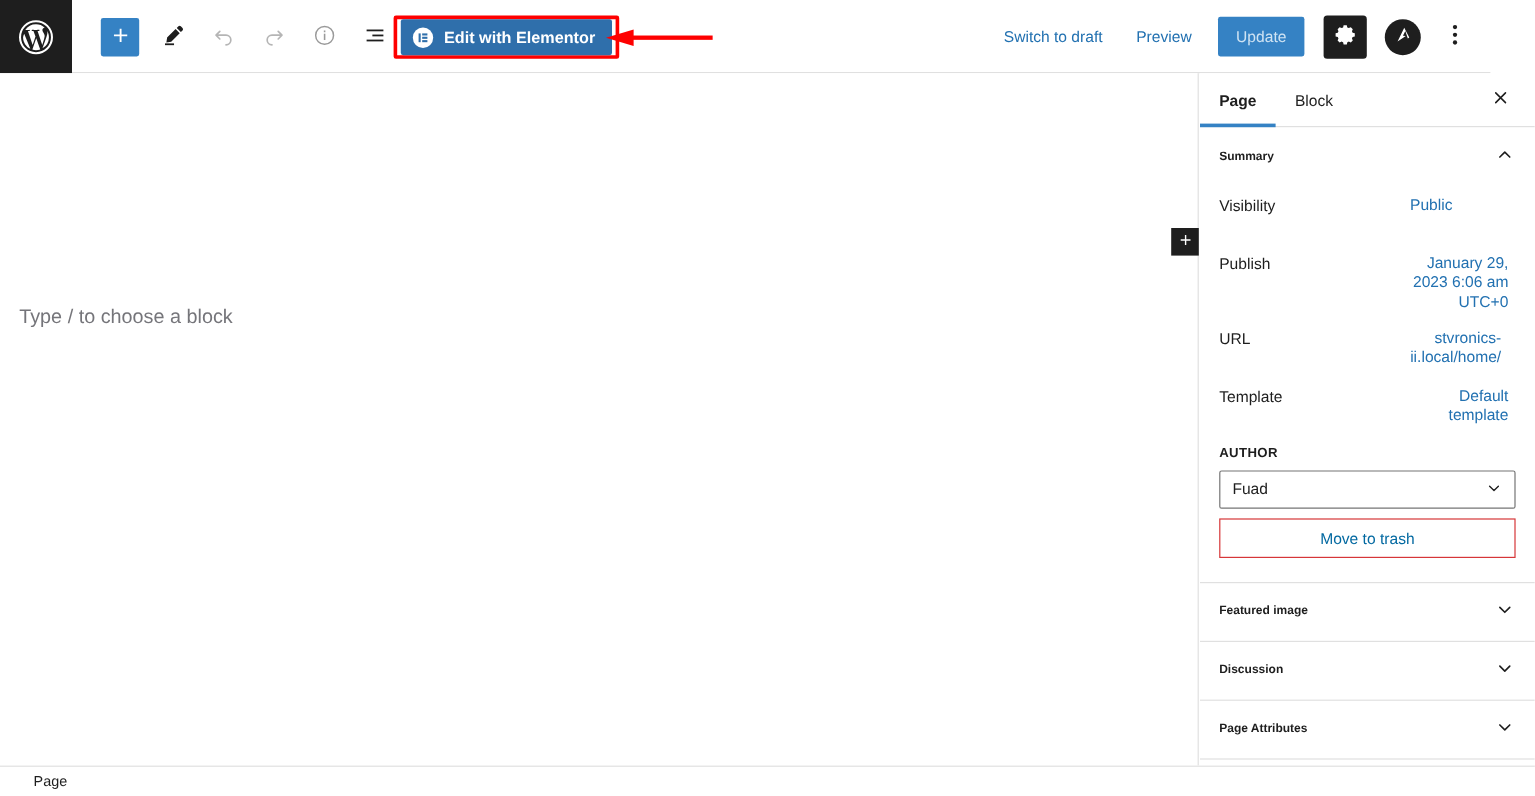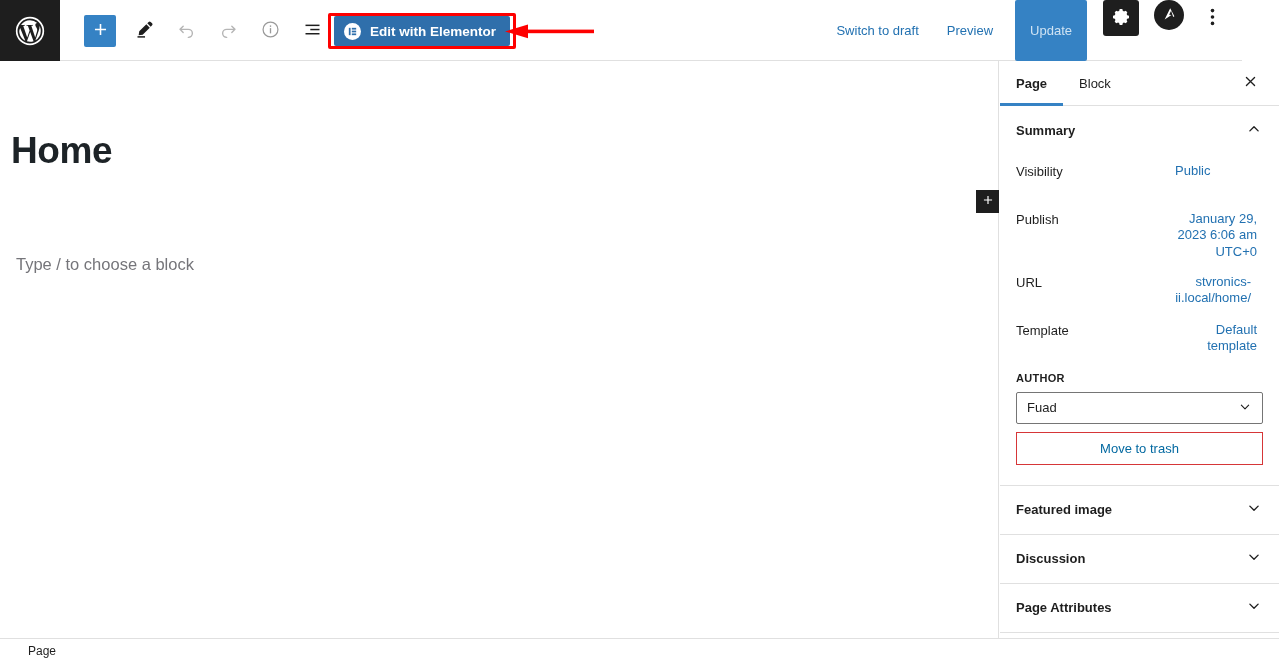--- a/index.html
+++ b/index.html
@@ -120,20 +120,21 @@
     height: 15px;
   }
 
   
   .topbar-right {
     position: absolute;
     top: 0;
     right: 14px;
     height: 61px;
     display: flex;
+    align-items: center;
     gap: 4px;
   }
   .link-btn {
     background: none;
     border: none;
     color: #2271b1;
     font-size: 13px;
     font-family: "Liberation Sans", sans-serif;
     cursor: pointer;
     padding: 8px 12px;
@@ -286,21 +287,21 @@
     cursor: pointer;
     padding: 0;
   }
 
   .panel-head {
     height: 48px;
     display: flex;
     align-items: center;
     justify-content: space-between;
     padding: 0 16px;
-    font-size: 13px;
+    font-size: 10px;
     font-weight: bold;
     color: #1e1e1e;
     cursor: pointer;
     box-sizing: border-box;
   }
   .panel-divider { height: 1px; background: #e0e0e0; }
 
   .summary-body { padding: 0 16px 8px 16px; }
   .row {
     display: flex;
@@ -510,21 +511,20 @@
             <circle cx="2.5" cy="3.6" r="1.8" fill="#1e1e1e"></circle>
             <circle cx="2.5" cy="10" r="1.8" fill="#1e1e1e"></circle>
             <circle cx="2.5" cy="16.4" r="1.8" fill="#1e1e1e"></circle>
           </svg>
         </span>
       </button>
     </div>
   </div>
 
   <div class="canvas">
-    <h1 class="post-title">Home</h1>
     <div class="block-placeholder">Type / to choose a block</div>
   </div>
 
   <button class="inserter-plus">
     <span>
       <svg width="14" height="14" viewBox="0 0 24 24" aria-hidden="true">
         <path fill="#ffffff" d="M11 5h2v6h6v2h-6v6h-2v-6H5v-2h6V5z"></path>
       </svg>
     </span>
   </button>

